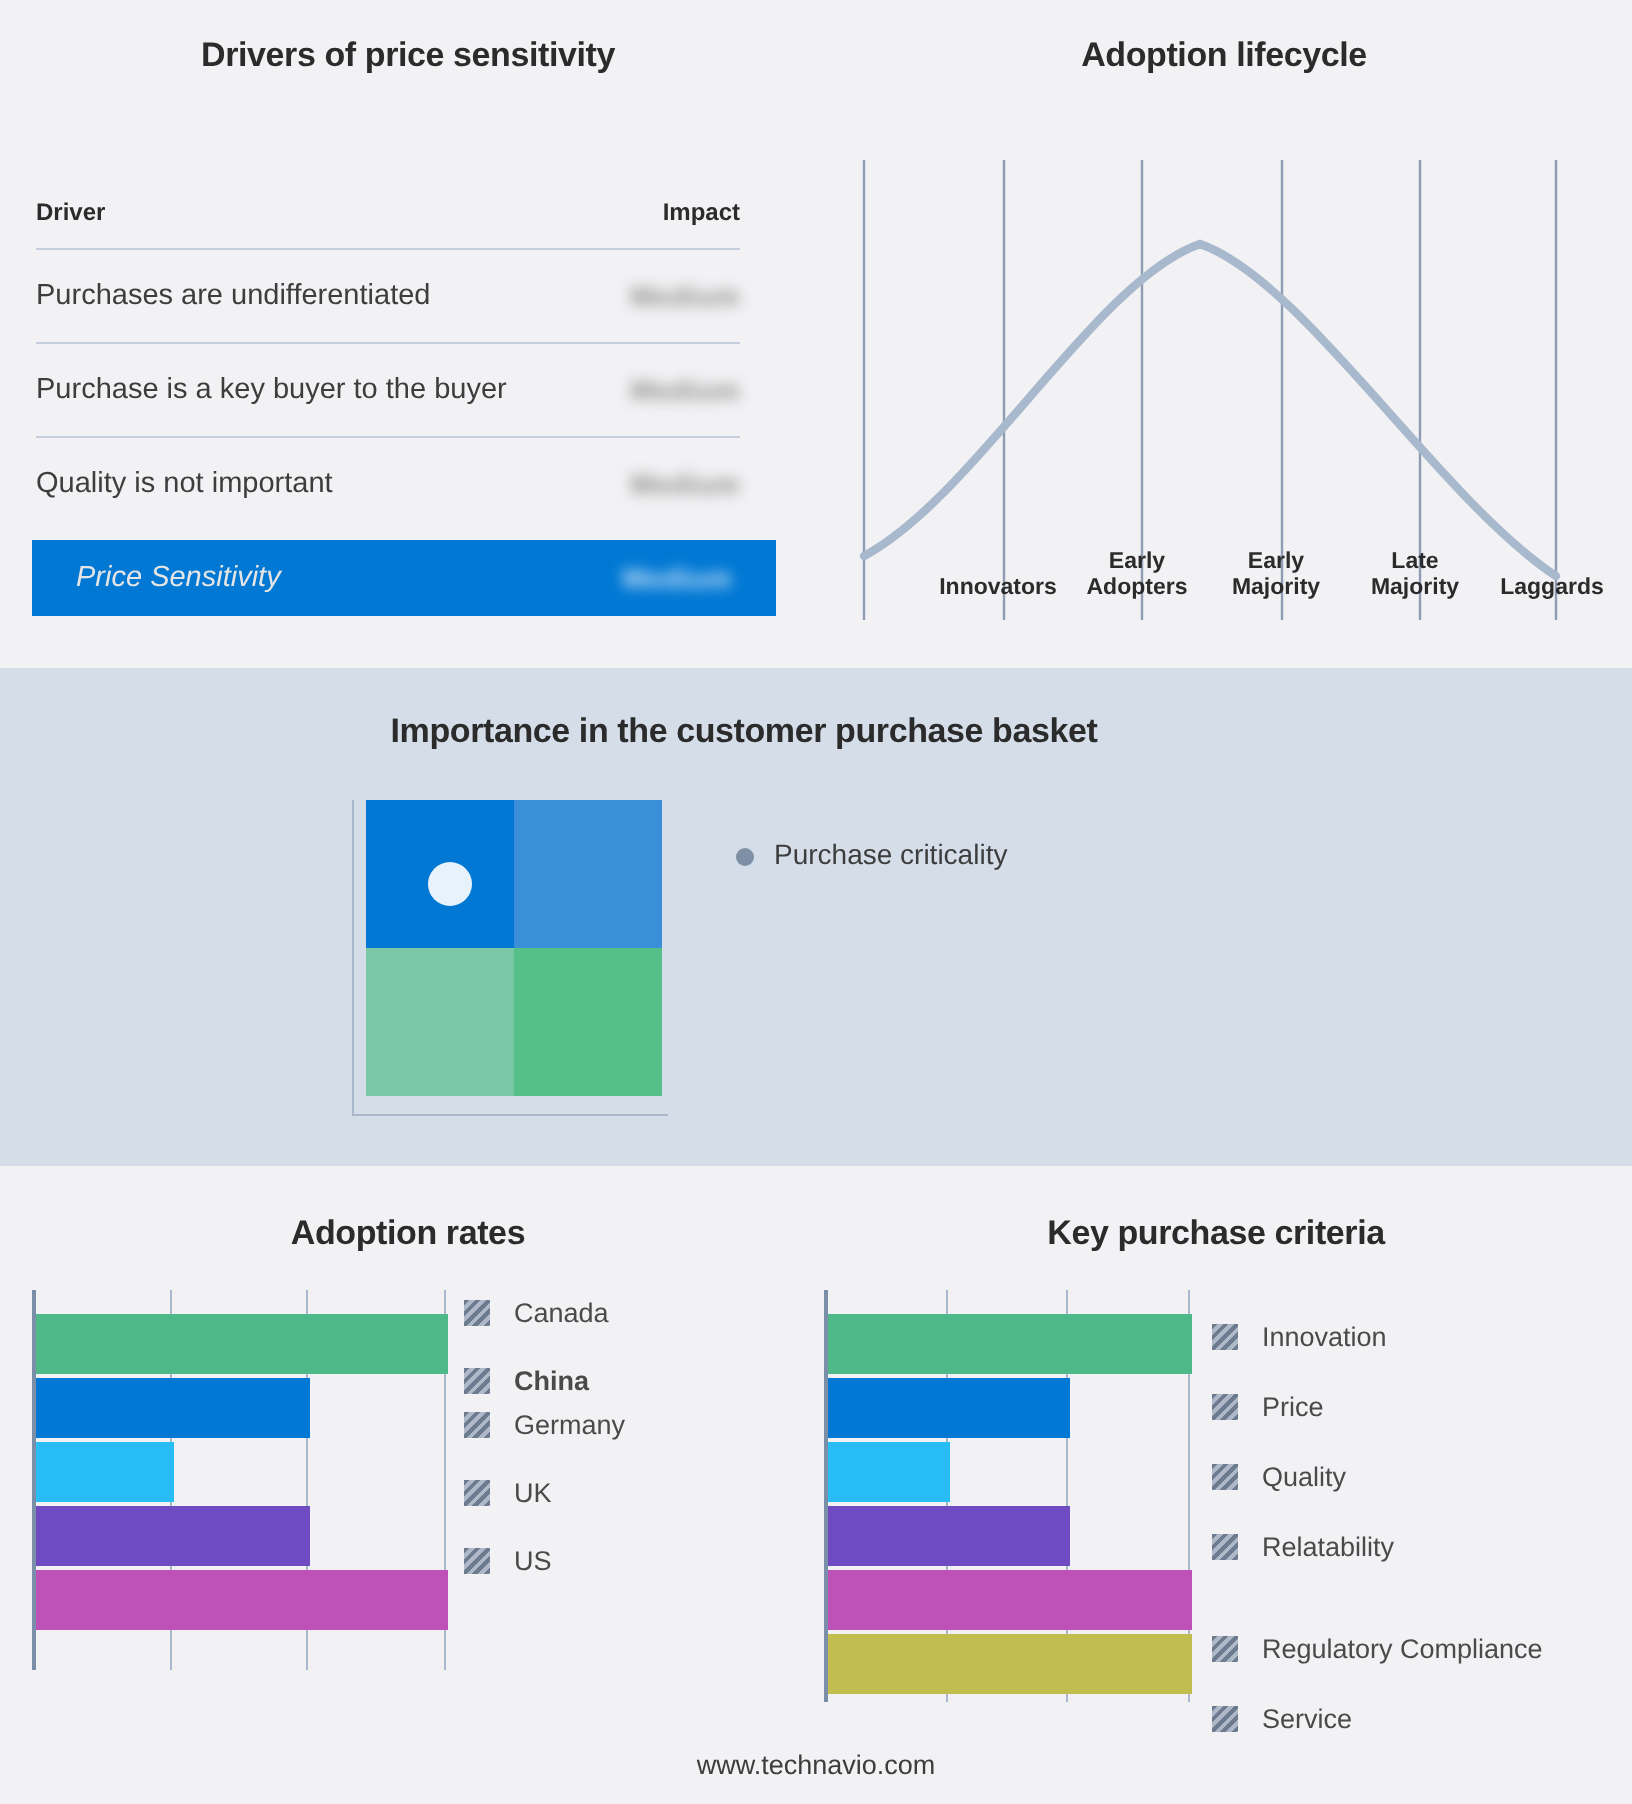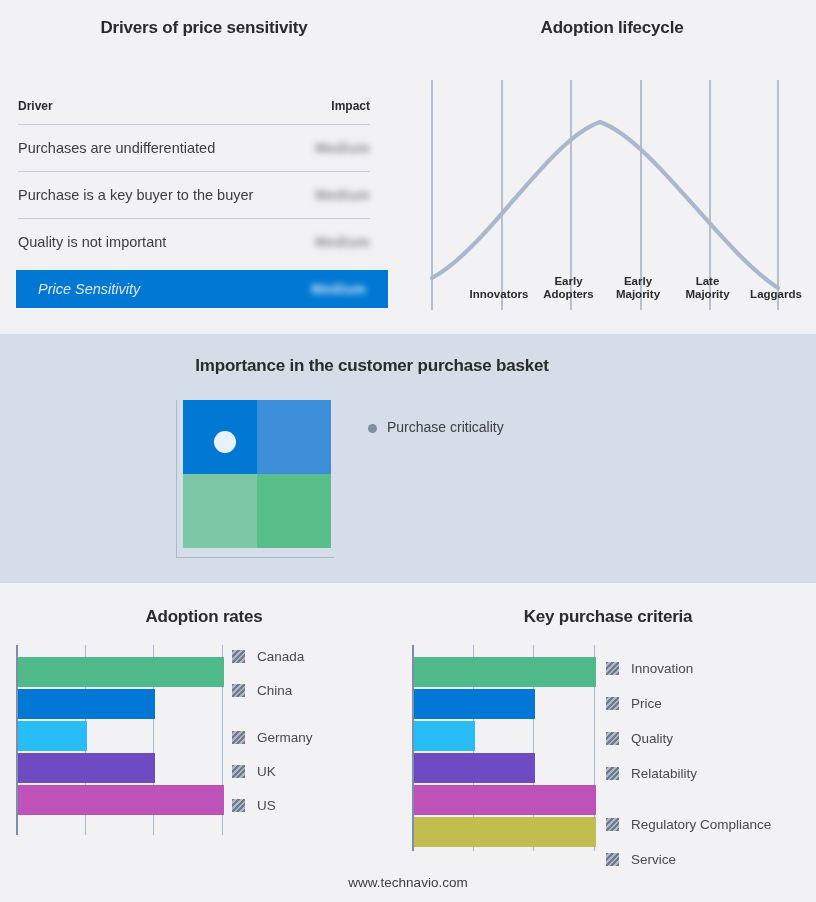--- a/index.html
+++ b/index.html
@@ -194,21 +194,21 @@
       <div class="bar" style="left: 2px; top: 44px; width: 137.333px; height: 30px; background: rgb(0, 120, 212);"></div>
       <div class="bar" style="left: 2px; top: 76px; width: 68.6667px; height: 30px; background: rgb(41, 189, 245);"></div>
       <div class="bar" style="left: 2px; top: 108px; width: 137.333px; height: 30px; background: rgb(111, 75, 194);"></div>
       <div class="bar" style="left: 2px; top: 140px; width: 206px; height: 30px; background: rgb(191, 82, 184);"></div>
     </div>
   <div class="blegend" id="adoption-legend" style="left:232px;top:66px;">
       <div class="bleg-item" style="margin-bottom: 19px;">
         <span class="hatch"></span>
         <span class="bleg-text">Canada</span>
       </div>
-      <div class="bleg-item" style="margin-bottom: 32px;">
+      <div class="bleg-item" style="margin-bottom: 7px; font-weight: bold;">
         <span class="hatch"></span>
         <span class="bleg-text">China</span>
       </div>
       <div class="bleg-item" style="margin-bottom: 19px;">
         <span class="hatch"></span>
         <span class="bleg-text">Germany</span>
       </div>
       <div class="bleg-item" style="margin-bottom: 19px;">
         <span class="hatch"></span>
         <span class="bleg-text">UK</span>

